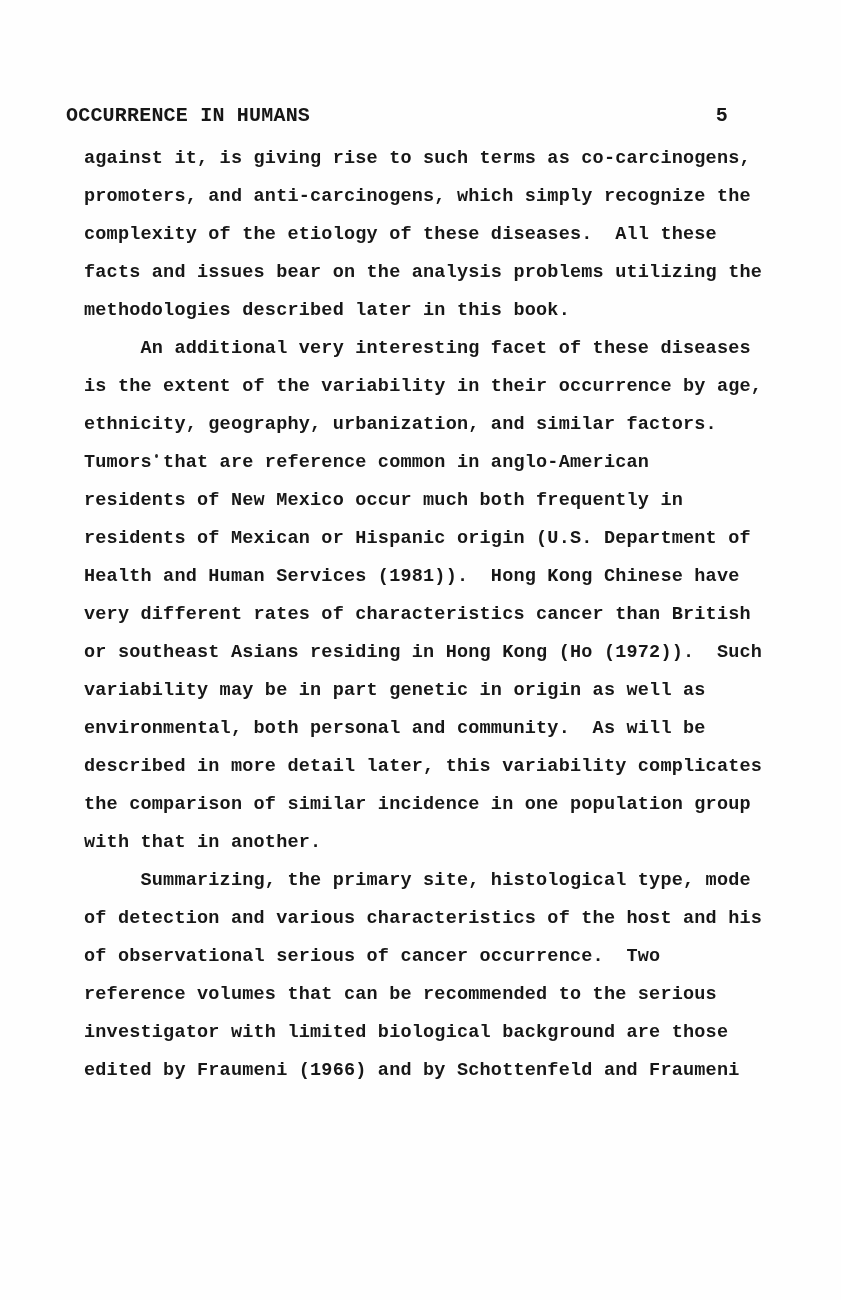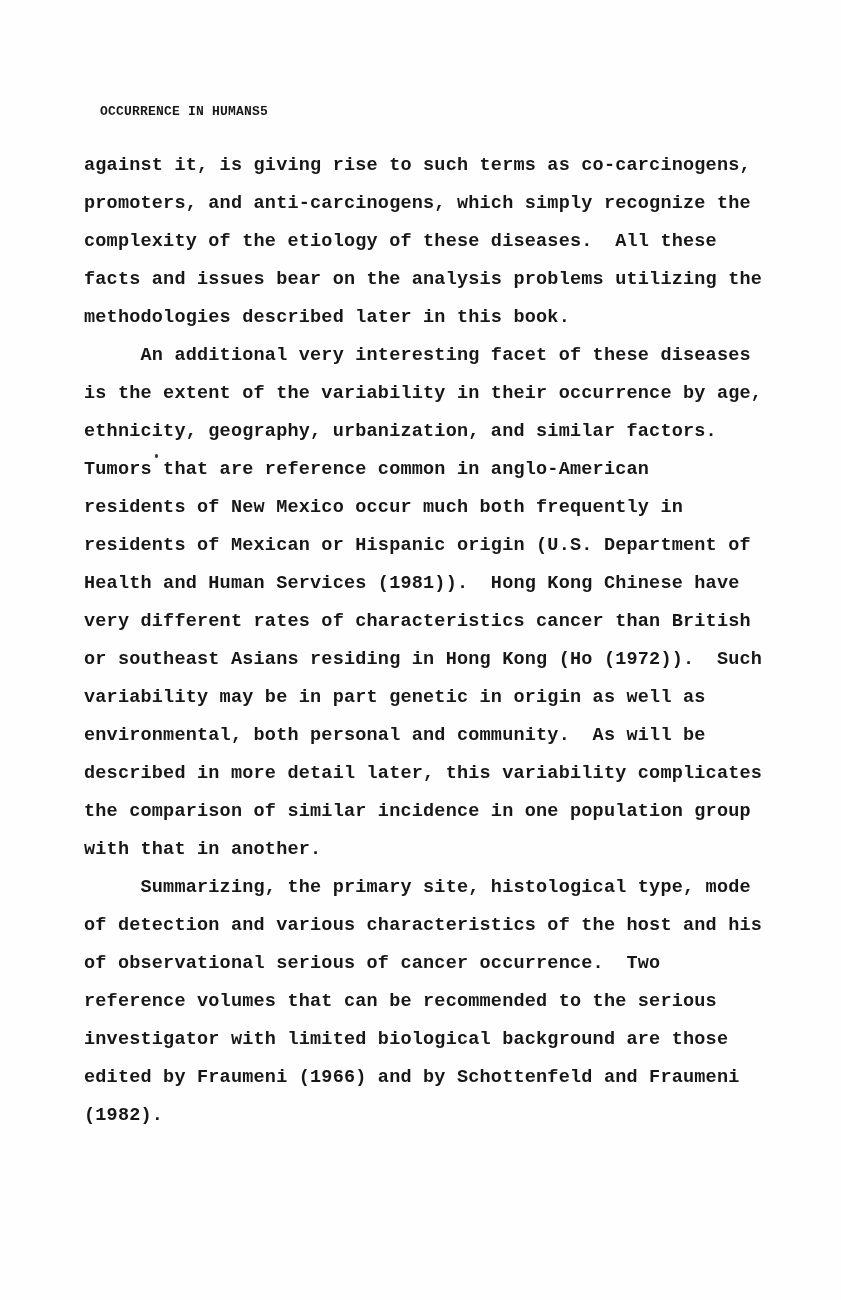--- a/index.html
+++ b/index.html
@@ -15,34 +15,34 @@
     overflow: hidden;
   }
   .page {
     position: absolute;
     inset: 0;
     background: #fefefe;
   }
   .running-header {
     position: absolute;
     top: 104px;
-    left: 100px;
+    left: 66px;
     width: 662px;
     display: flex;
-    justify-content: flex-start;
+    justify-content: space-between;
     align-items: baseline;
-    font-size: 13px;
+    font-size: 20px;
     font-weight: bold;
     color: #171717;
     letter-spacing: 0.2px;
     white-space: pre;
   }
   .page-body {
     position: absolute;
-    top: 147px;
+    top: 140px;
     left: 84px;
     width: 700px;
     font-size: 18.5px;
     font-weight: bold;
     color: #171717;
     letter-spacing: 0.2px;
   }
   .paragraph {
     margin: 0;
     padding: 0;
@@ -95,18 +95,17 @@
         <div class="text-line">the comparison of similar incidence in one population group</div>
         <div class="text-line">with that in another.</div>
       </div>
       <div class="paragraph">
         <div class="text-line">     Summarizing, the primary site, histological type, mode</div>
         <div class="text-line">of detection and various characteristics of the host and his</div>
         <div class="text-line">of observational serious of cancer occurrence.  Two</div>
         <div class="text-line">reference volumes that can be recommended to the serious</div>
         <div class="text-line">investigator with limited biological background are those</div>
         <div class="text-line">edited by Fraumeni (1966) and by Schottenfeld and Fraumeni</div>
-        <div class="text-line">(1982).</div>
       </div>
     </div>
 
   <div class="artifact-dot"></div>
 </div>
 
 </body></html>

